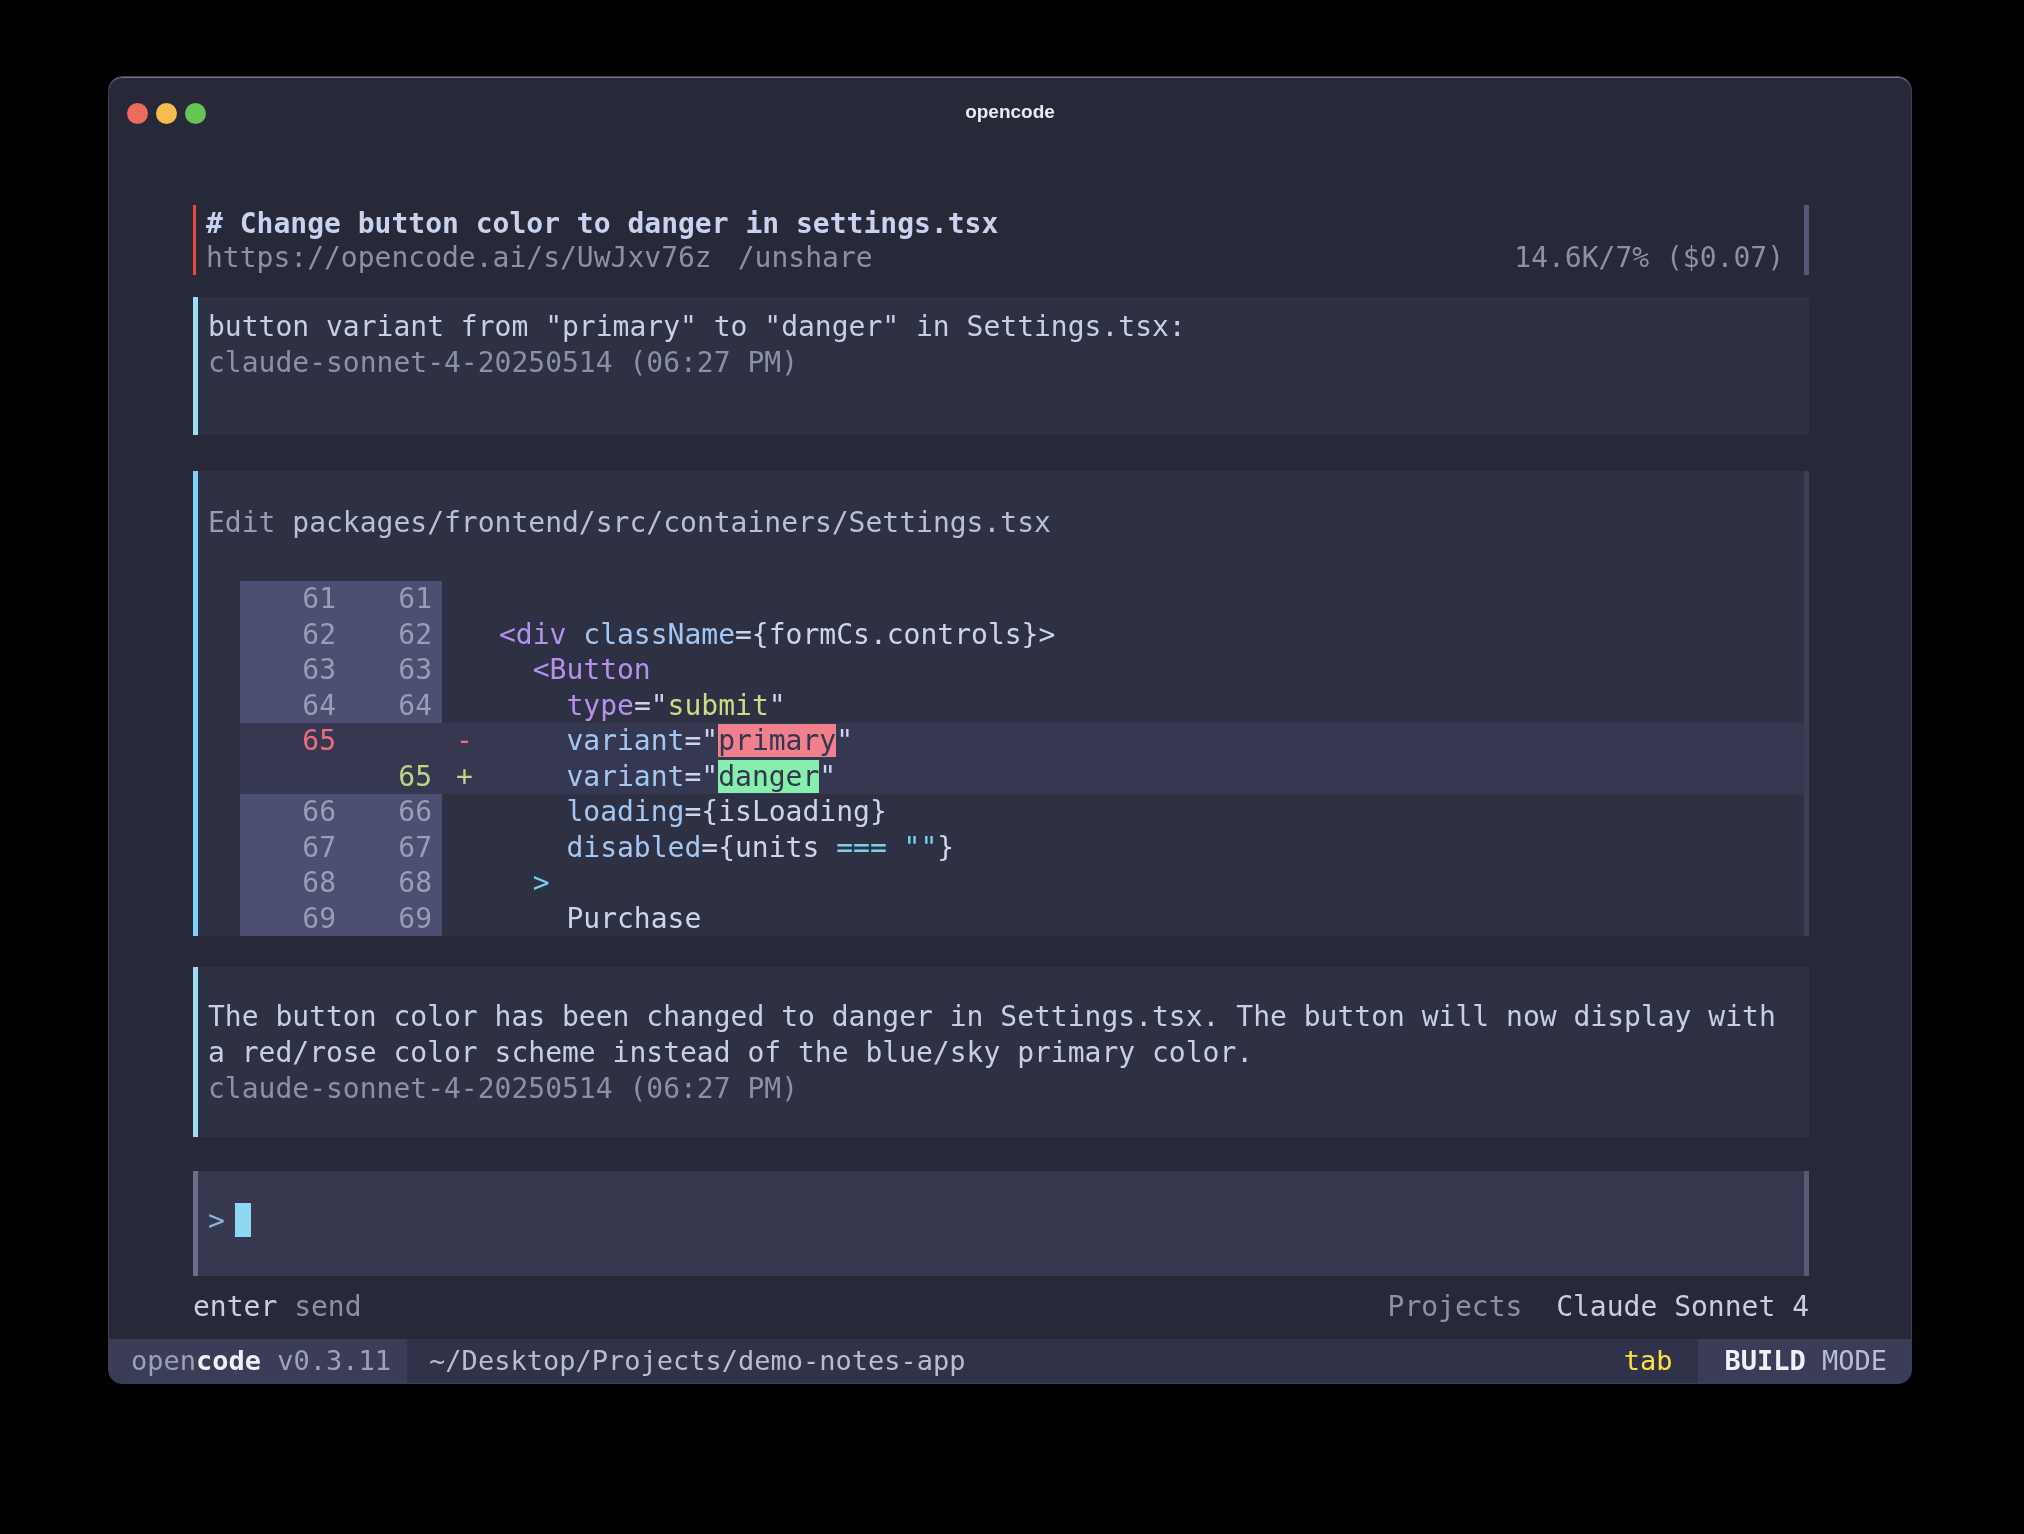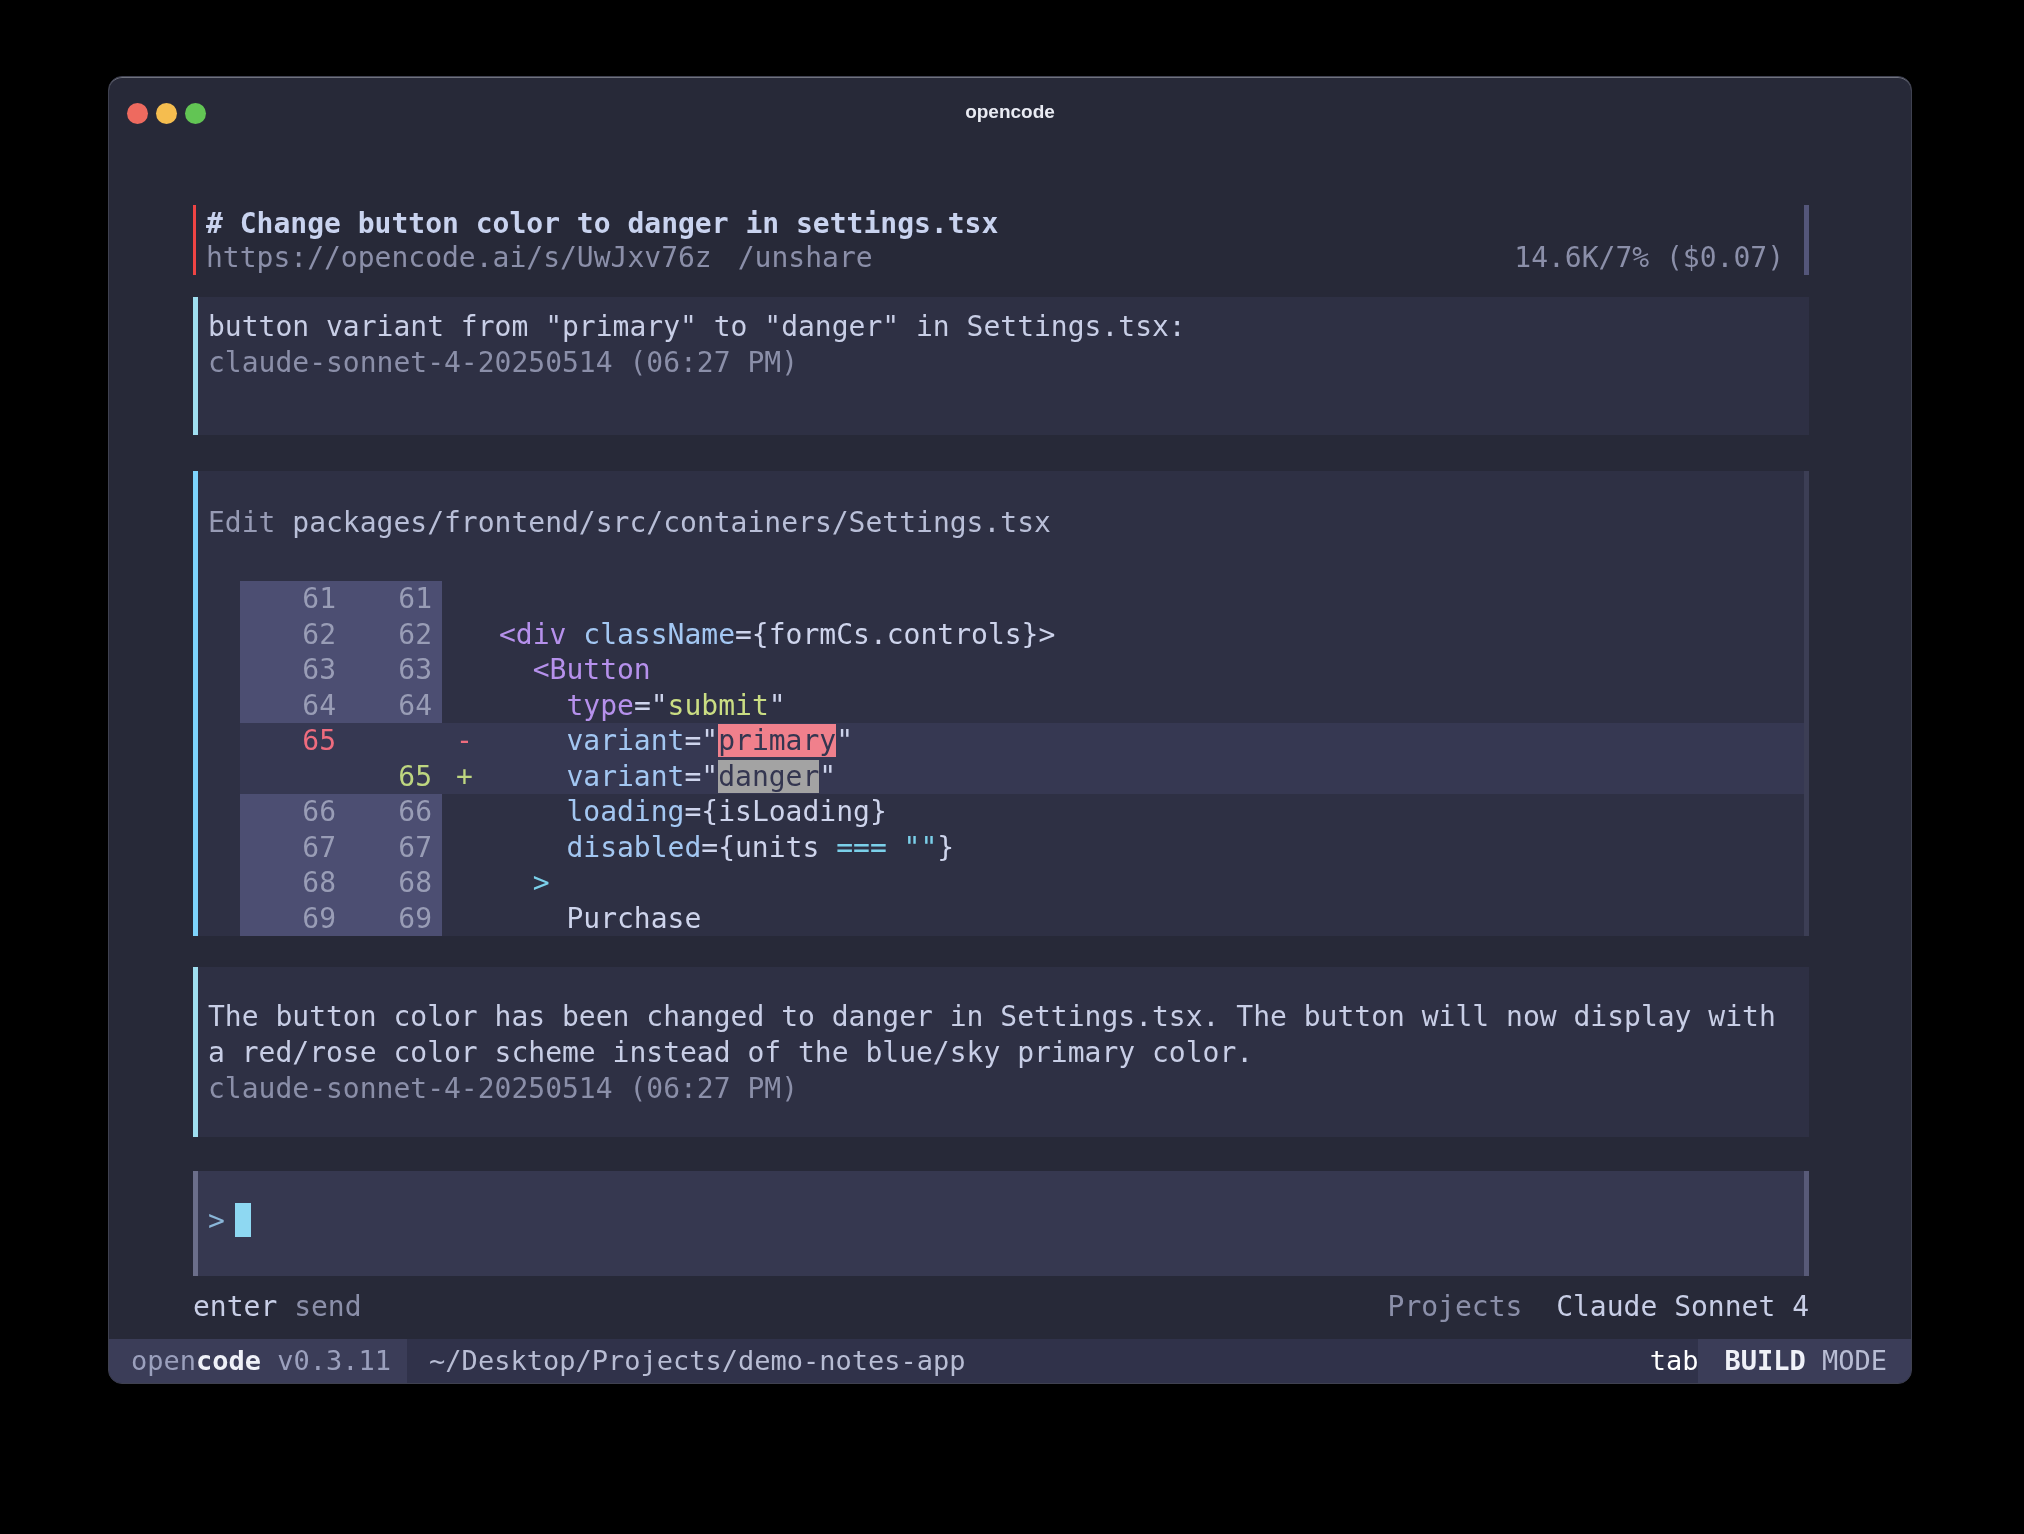--- a/index.html
+++ b/index.html
@@ -60,21 +60,21 @@
   .drow.add .dmark { color:#bed680; }
   .dcode { flex:1; white-space:pre; color:#ced4ec; }
   .sg-plain { color:#ced4ec; }
   .sg-code  { color:#ced4ec; }
   .sg-tag   { color:#b691ec; }
   .sg-kw    { color:#b691ec; }
   .sg-attr  { color:#a3c7f2; }
   .sg-str   { color:#cadd83; }
   .sg-op    { color:#7bd0ea; }
   .sg-del   { color:#343650; background:#f0808c; }
-  .sg-add   { color:#343650; background:#a3a3a3; }
+  .sg-add   { color:#343650; background:#86efac; }
   
   .prompt { top:1094px; height:105px; background:#363850; border-left:5px solid #6b6e8a; border-right:5px solid #585a78; padding:32px 0 0 10px; }
   .prow { display:flex; align-items:center; }
   .psym { font-size:28px; color:#8ab6d8; }
   .cursor { display:inline-block; width:16px; height:34px; background:#8ed8f2; margin-left:10px; }
   
   .hints { top:1212px; height:36px; display:flex; font-size:28px; line-height:36px; }
   .hk { color:#c8cee6; white-space:pre; }
   .hd { color:#8b8fa9; white-space:pre; }
   .hints-right { margin-left:auto; }
@@ -84,21 +84,21 @@
     background:#30324a; display:flex; align-items:center;
     font-size:27px; line-height:44px;
   }
   .chip { background:#3b3d58; height:44px; display:flex; align-items:center; }
   .chip-app { padding:0 16px 0 22px; }
   .st-dim { color:#9ba0bd; white-space:pre; }
   .st-strong { color:#eff1f8; font-weight:bold; white-space:pre; }
   .st-mid { color:#b8bdd4; white-space:pre; }
   .st-cwd { margin-left:22px; }
   .st-right { margin-left:auto; display:flex; align-items:center; height:44px; }
-  .st-tab { color:#ffffff; }
+  .st-tab { color:#fde047; padding-right:26px; }
   .chip-mode { padding:0 24px 0 26px; }
 </style>
 </head>
 <body>
 
 <div class="window">
 
   <div class="titlebar">
     <div class="dot r"></div>
     <div class="dot y"></div>

